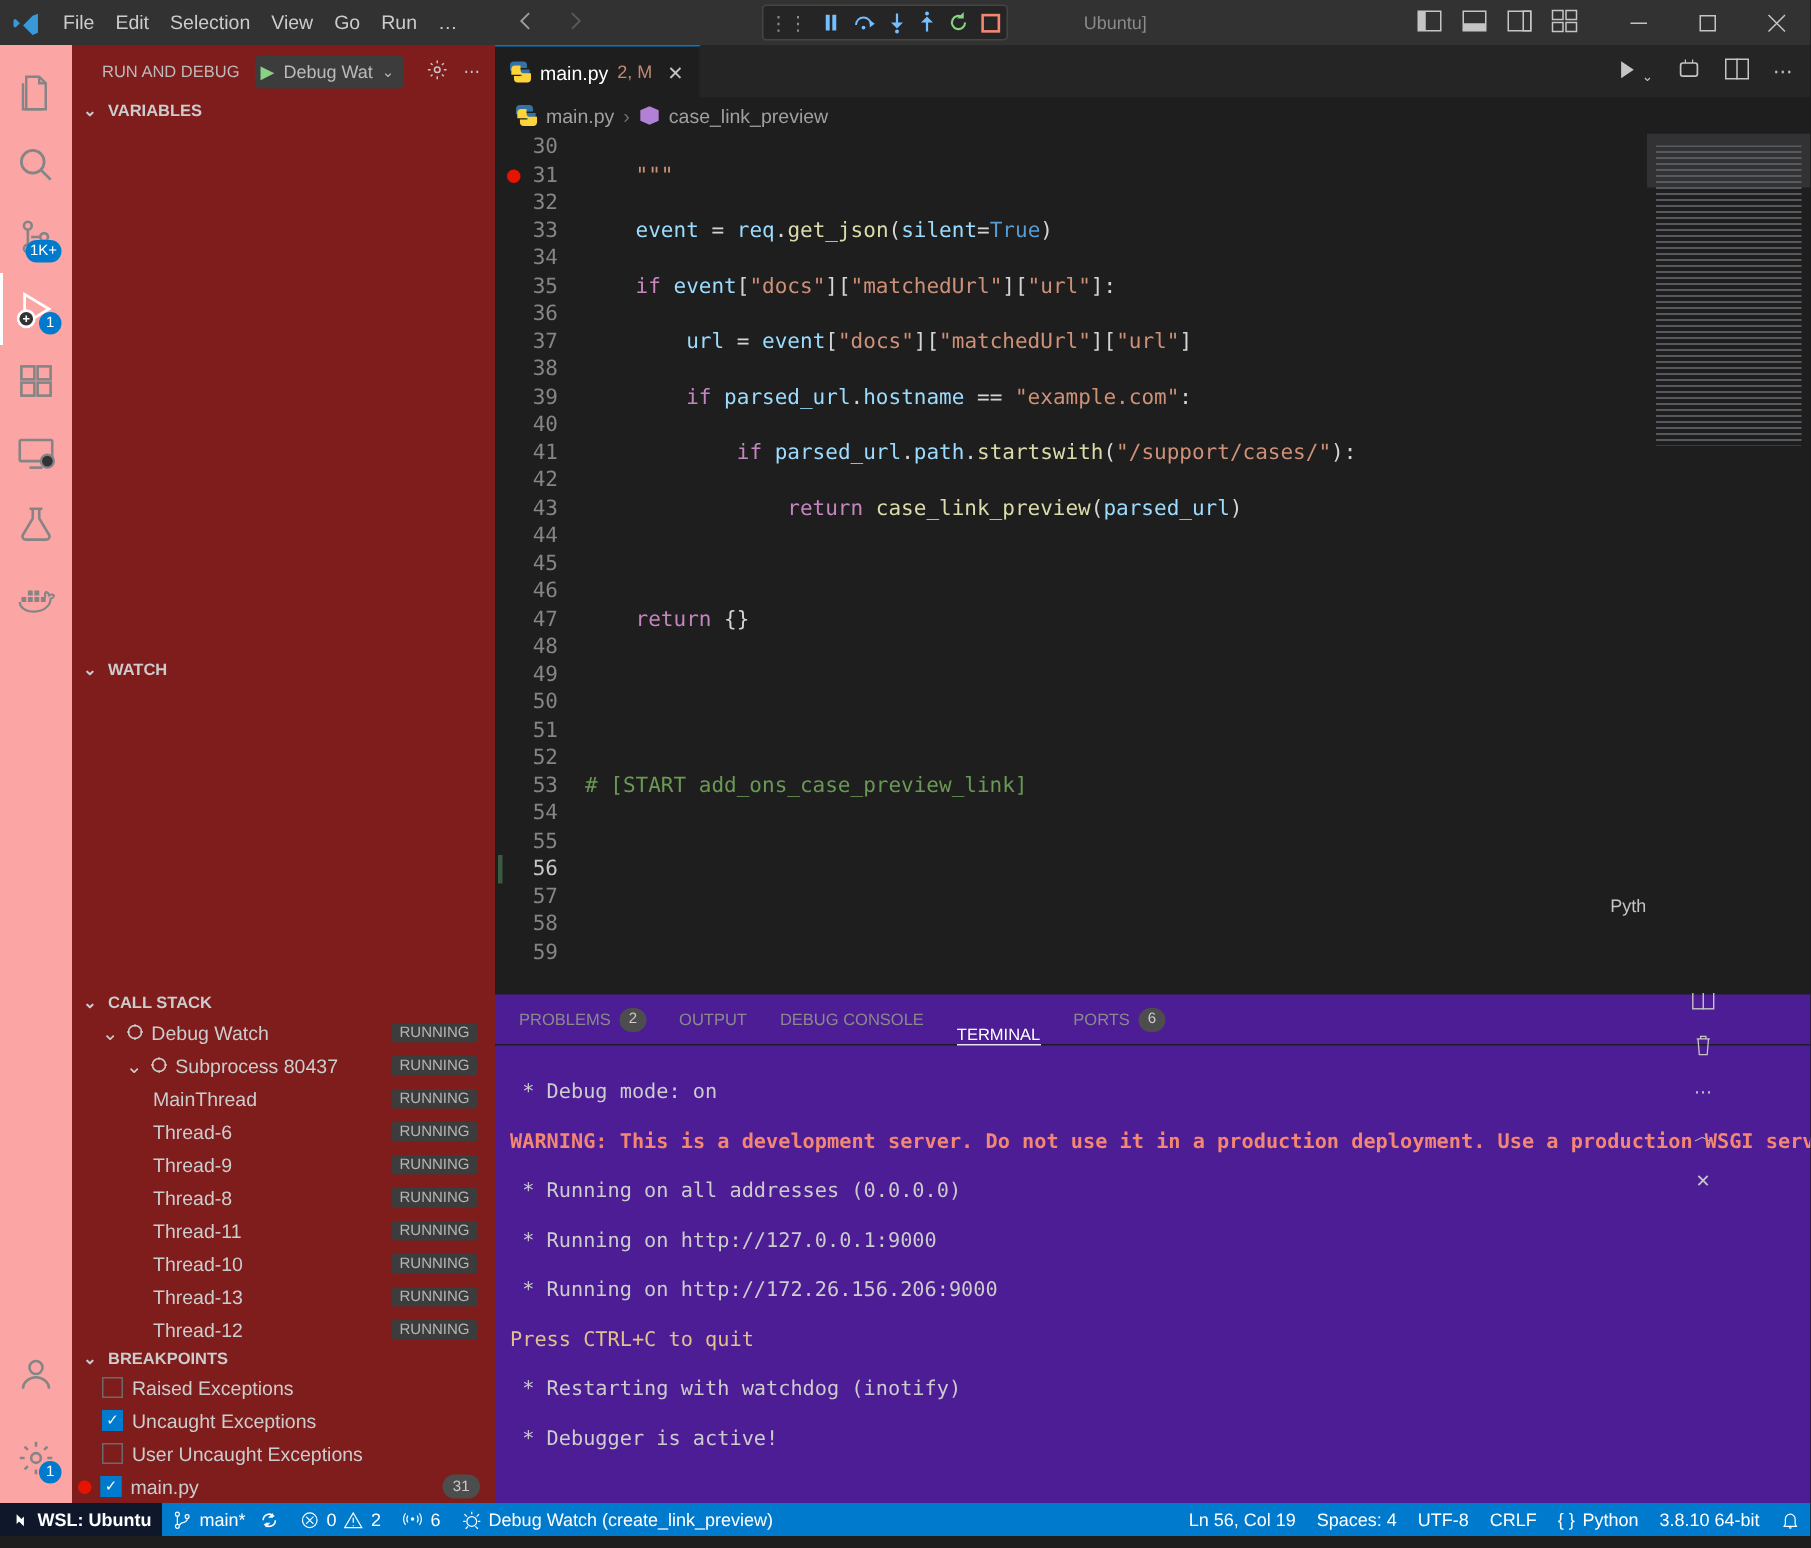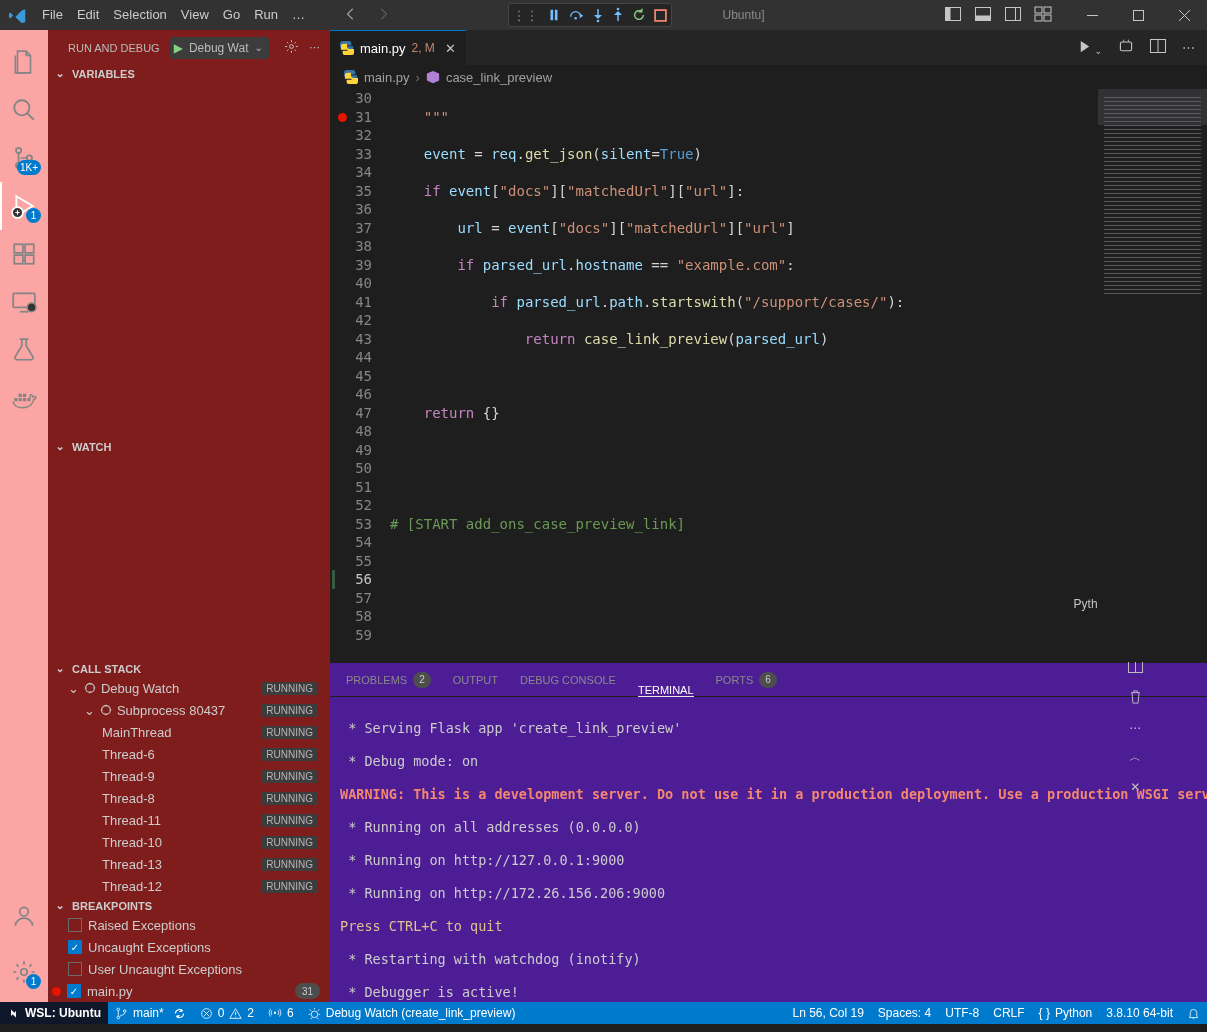--- a/index.html
+++ b/index.html
@@ -534,21 +534,20 @@
               </svg></span>
           <span><svg width="13" height="14" viewBox="0 0 14 16">
                 <path stroke="#c5c5c5" fill="none" d="M2 3h10M5 3V1h4v2M3 3l1 12h6l1-12"></path>
               </svg></span>
           <span>⋯</span>
           <span>︿</span>
           <span>✕</span>
         </div>
       </div>
       <div class="terminal-body">
-<div> * Serving Flask app 'create_link_preview'</div>
 <div> * Debug mode: on</div>
 <div><span class="tred">WARNING:</span><span class="tred"> This is a development server. Do not use it in a production deployment. Use a production WSGI server instead.</span></div>
 <div> * Running on all addresses (0.0.0.0)</div>
 <div> * Running on http://127.0.0.1:9000</div>
 <div> * Running on http://172.26.156.206:9000</div>
 <div class="twarn">Press CTRL+C to quit</div>
 <div> * Restarting with watchdog (inotify)</div>
 <div> * Debugger is active!</div>
 
 

